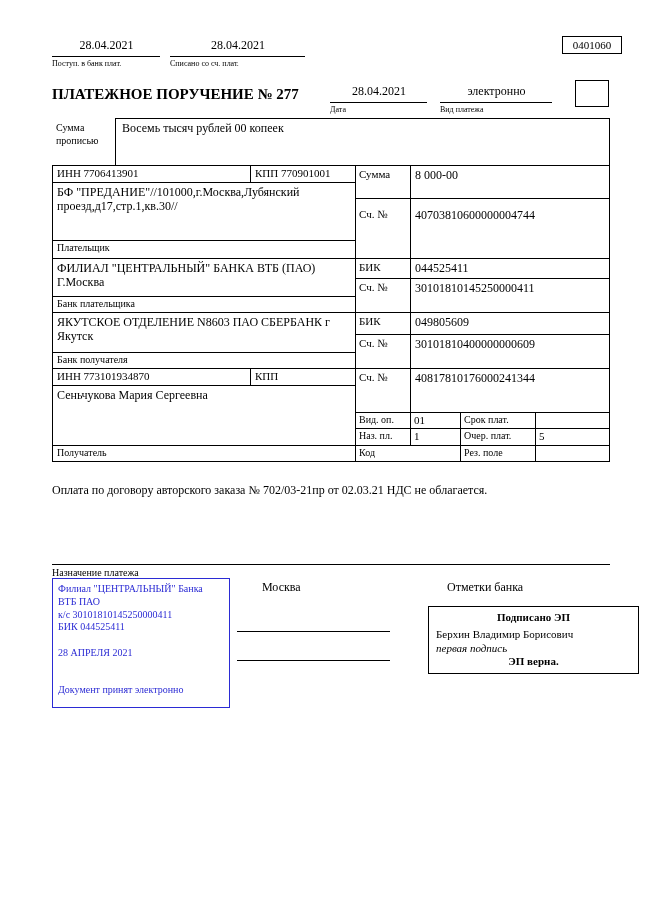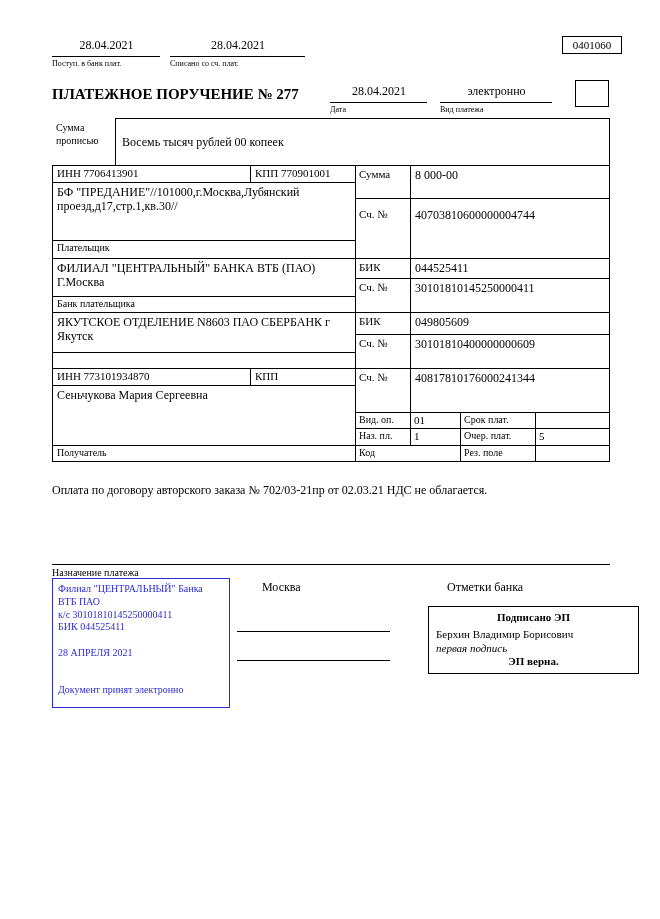--- a/index.html
+++ b/index.html
@@ -7,21 +7,21 @@
   .page { position: relative; width: 660px; height: 919px; background: #fff; overflow: hidden; }
   .abs { position: absolute; }
 
   .date-val { font-size: 12px; border-bottom: 1px solid #000; padding: 0 0 3px 1px; text-align: center; }
   .lbl-xs { font-size: 8px; margin-top: 2px; }
   .code-box { border: 1px solid #000; font-size: 11px; text-align: center; line-height: 16px; }
   .doc-title { font-size: 15px; font-weight: bold; }
   .empty-box { border: 1px solid #000; }
 
   .aw-label { font-size: 10px; line-height: 1.3; }
-  .aw-box { border: 1px solid #000; border-bottom: none; padding: 16px 6px; font-size: 12px; }
+  .aw-box { border: 1px solid #000; border-bottom: none; padding: 2px 6px; font-size: 12px; }
 
   .rtable { border: 1px solid #000; display: flex; flex-direction: column; width: 558px; height: 297px; font-size: 12px; }
   .band { display: flex; }
   .bb { border-bottom: 1px solid #000; }
   .br { border-right: 1px solid #000; }
   .band-left { width: 303px; border-right: 1px solid #000; display: flex; flex-direction: column; }
   .band-right { flex: 1; display: flex; flex-direction: column; }
   .row { display: flex; }
   .cell { padding: 1px 4px; }
   .f10 { font-size: 10px; }
@@ -118,20 +118,21 @@
         <div class="row grow">
           <div class="lab55 br">Сч. №</div>
           <div class="val-cell">30101810145250000411</div>
         </div>
       </div>
     </div>
 
     <div class="band bb" style="height:56px;">
       <div class="band-left">
         <div class="name-cell bb wrap20" style="height:40px;">ЯКУТСКОЕ ОТДЕЛЕНИЕ N8603 ПАО СБЕРБАНК г Якутск</div>
+        <div class="cell f10 grow">Банк получателя</div>
       </div>
       <div class="band-right">
         <div class="row bb" style="height:22px;">
           <div class="lab55 br">БИК</div>
           <div class="val-cell">049805609</div>
         </div>
         <div class="row grow">
           <div class="lab55 br">Сч. №</div>
           <div class="val-cell">30101810400000000609</div>
         </div>

